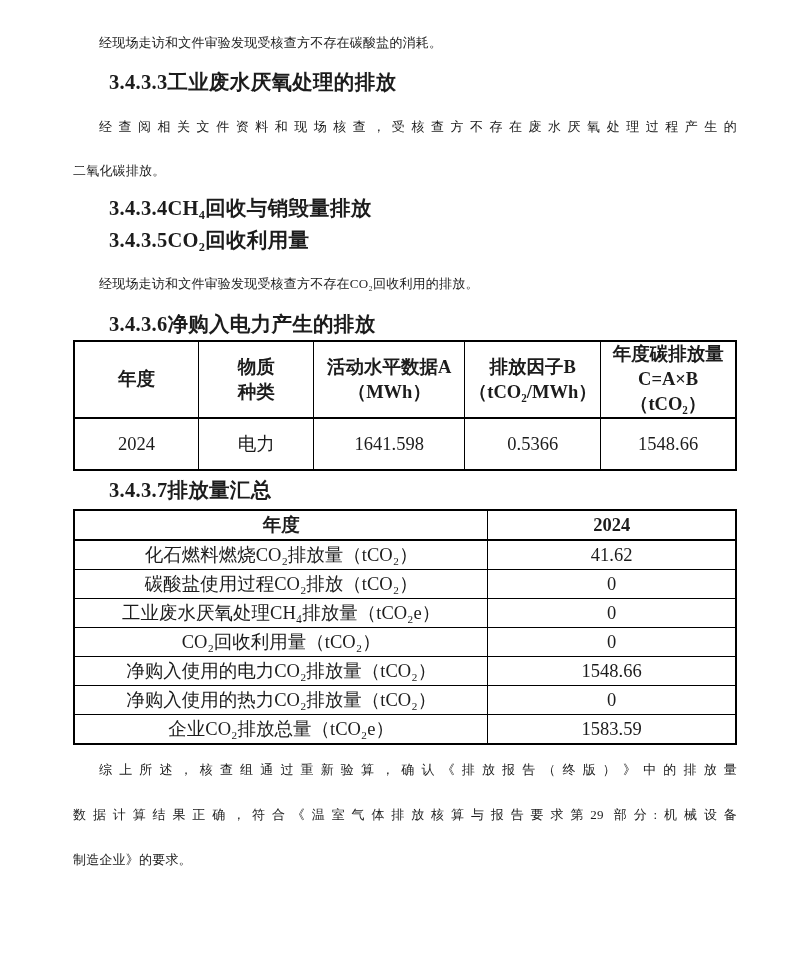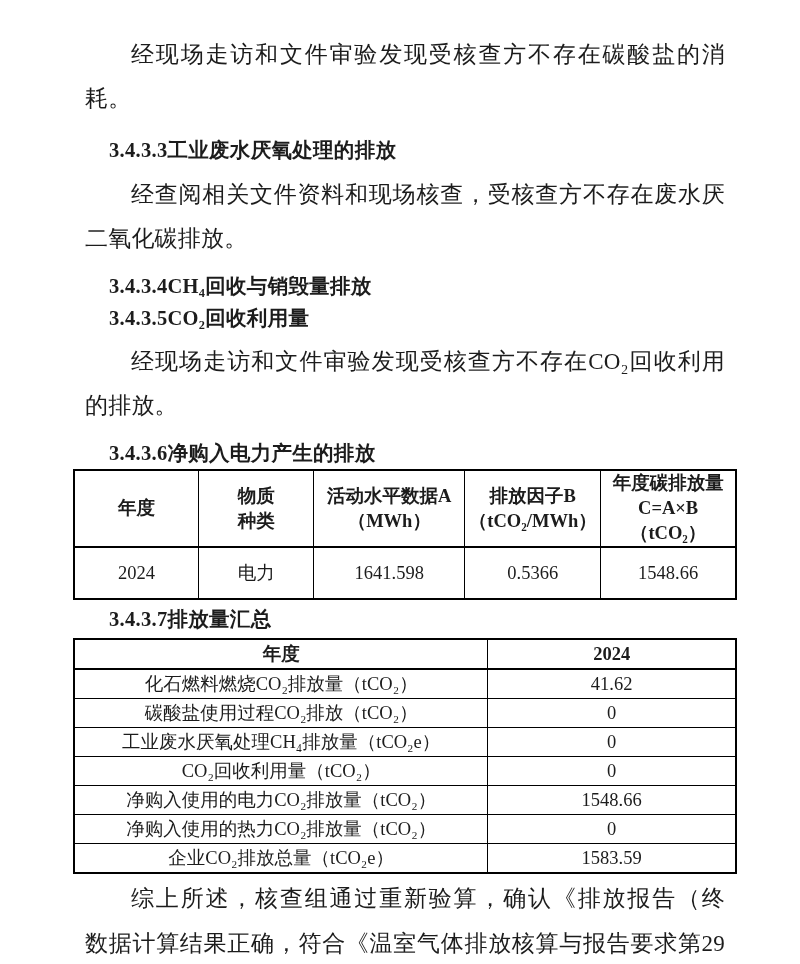--- a/index.html
+++ b/index.html
@@ -15,23 +15,23 @@
     font-family: "Liberation Serif", "DejaVu Serif", serif;
   }
   .page {
     box-sizing: border-box;
     width: 800px;
     height: 964px;
     padding: 21px 63px 0 73px;
   }
   
   .para {
-    font-size: 23px;
+    font-size: 13px;
     line-height: 44px;
-    margin: 12px;
+    margin: 0;
     text-align: justify;
     letter-spacing: 0.2px;
   }
   .para .line {
     line-height: 44px;
     height: 44px;
     overflow: hidden;
   }
   .line.justify-full {
     text-align: justify;
@@ -40,21 +40,21 @@
   .indent { text-indent: 2em; }
   .concl .line { line-height: 45px; height: 45px; }
   
   .heading {
     font-size: 20.5px;
     font-weight: 700;
     line-height: 26px;
     margin: 0 0 0 36px;
     letter-spacing: 0.3px;
   }
-  #h3433 { margin-top: 16px; }
+  #h3433 { margin-top: 4px; }
   #p3433 { margin-top: 10px; }
   #h3434 { margin-top: 2px; }
   #p3434 { margin-top: 4px; }
   #h3435 { margin-top: 6px; }
   #p3435 { margin-top: 9px; }
   #h3436 { margin-top: 5px; }
   #table1 { margin-top: 3px; }
   #h3437 { margin-top: 6px; }
   #table2 { margin-top: 6px; }
   #conclusion { margin-top: 2px; }

